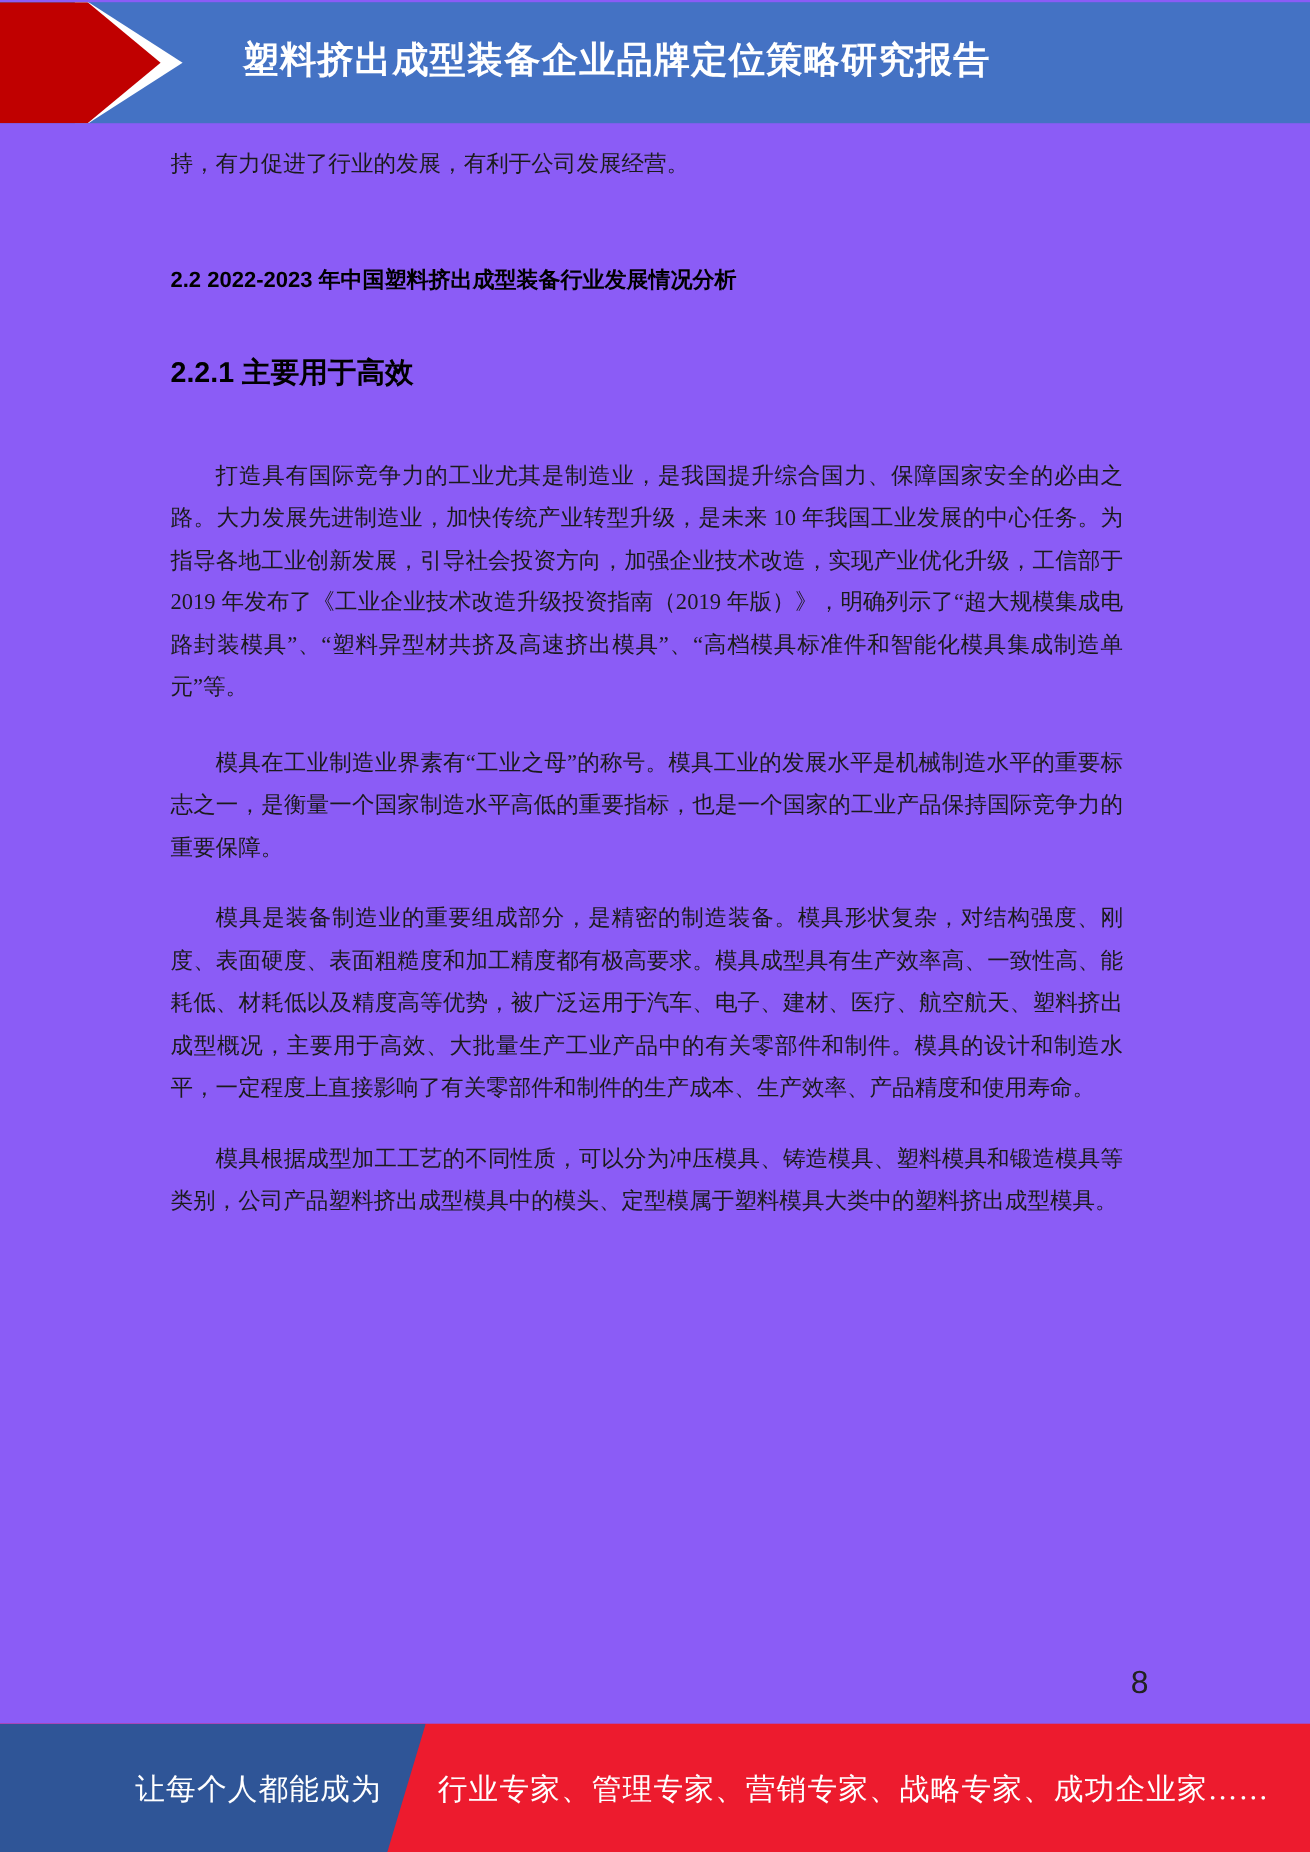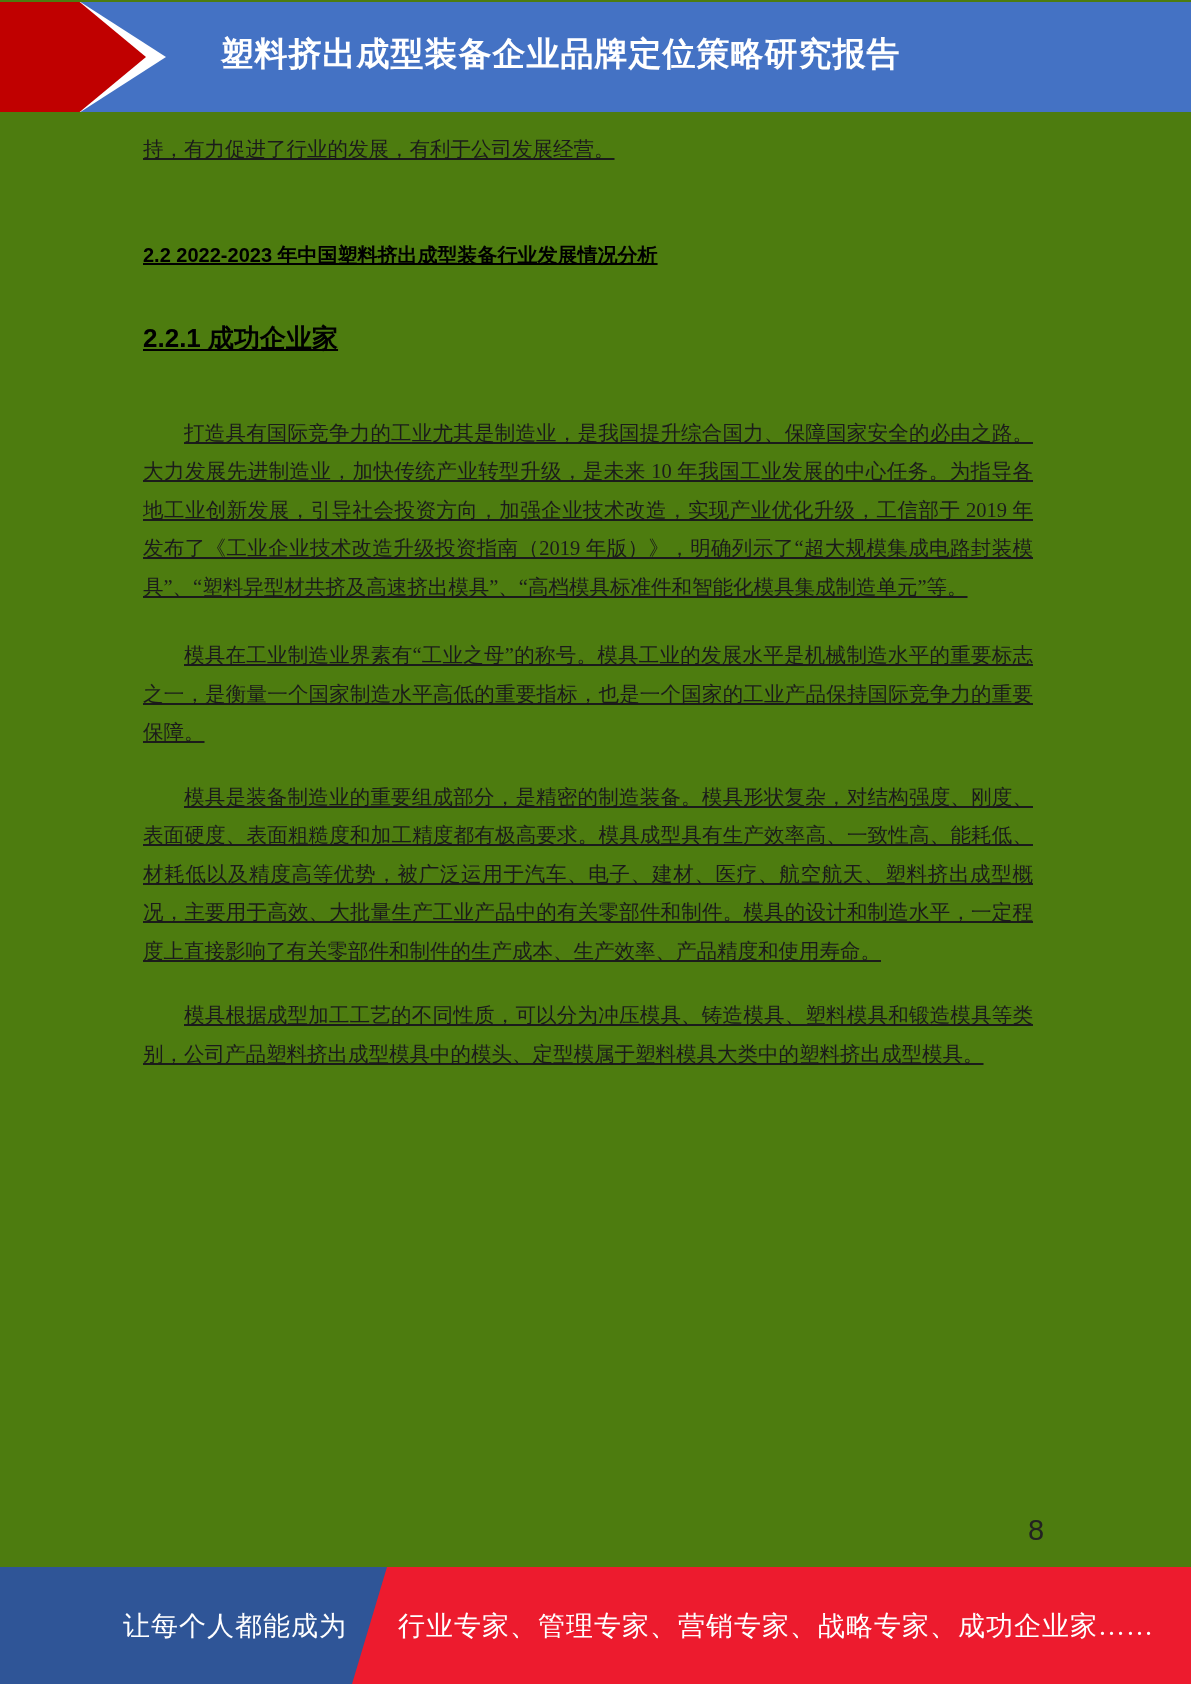--- a/index.html
+++ b/index.html
@@ -1,19 +1,19 @@
 <!DOCTYPE html>
 <html><head>
 <meta charset="utf-8">
 <style>
   html,body{margin:0;padding:0;background:#e9e9e9;}
   .page{
     position:relative;
     width:1191px;height:1684px;
-    background:#4d7c0f;
+    background:#8b5cf6;
     overflow:hidden;
     margin:0 auto;
     font-family:"Liberation Serif","DejaVu Serif",serif;
     color:#1b1b1b;
   }
 
   
   .banner{
     position:absolute;top:2px;left:0;width:100%;height:110px;
     background:#4472C4;
@@ -35,21 +35,21 @@
   }
 
   
   .doc{
     position:absolute;left:143px;top:0;width:890px;
     font-size:20.5px;
     line-height:38.5px;
     text-align:justify;
     text-justify:inter-ideograph;
   }
-  .doc p{margin:0;text-decoration:underline;}
+  .doc p{margin:12px;}
   .para{text-indent:2em;}
   .h-big{
     font-family:"Liberation Sans","DejaVu Sans",sans-serif;
     font-weight:bold;
     font-size:20px;
     line-height:36px;
     color:#000;
     margin:0;
     white-space:nowrap;
   }
@@ -118,21 +118,21 @@
     </svg>
     <div class="banner-title">塑料挤出成型装备企业品牌定位策略研究报告</div>
   </div>
 
   <div class="doc">
 
     <p class="m-intro">持，有力促进了行业的发展，有利于公司发展经营。</p>
 
     <p class="h-big m-h1">2.2 2022-2023 年中国塑料挤出成型装备行业发展情况分析</p>
 
-    <p class="h-sub m-h2">2.2.1 成功企业家</p>
+    <p class="h-sub m-h2">2.2.1 主要用于高效</p>
 
     <p class="para m-p1">打造具有国际竞争力的工业尤其是制造业，是我国提升综合国力、保障国家安全的必由之路。大力发展先进制造业，加快传统产业转型升级，是未来 10 年我国工业发展的中心任务。为指导各地工业创新发展，引导社会投资方向，加强企业技术改造，实现产业优化升级，工信部于 2019 年发布了《工业企业技术改造升级投资指南（2019 年版）》，明确列示了“超大规模集成电路封装模具”、“塑料异型材共挤及高速挤出模具”、“高档模具标准件和智能化模具集成制造单元”等。</p>
 
     <p class="para m-p2">模具在工业制造业界素有“工业之母”的称号。模具工业的发展水平是机械制造水平的重要标志之一，是衡量一个国家制造水平高低的重要指标，也是一个国家的工业产品保持国际竞争力的重要保障。</p>
 
     <p class="para m-p3">模具是装备制造业的重要组成部分，是精密的制造装备。模具形状复杂，对结构强度、刚度、表面硬度、表面粗糙度和加工精度都有极高要求。模具成型具有生产效率高、一致性高、能耗低、材耗低以及精度高等优势，被广泛运用于汽车、电子、建材、医疗、航空航天、塑料挤出成型概况，主要用于高效、大批量生产工业产品中的有关零部件和制件。模具的设计和制造水平，一定程度上直接影响了有关零部件和制件的生产成本、生产效率、产品精度和使用寿命。</p>
 
 
     <p class="para m-p5">模具根据成型加工工艺的不同性质，可以分为冲压模具、铸造模具、塑料模具和锻造模具等类别，公司产品塑料挤出成型模具中的模头、定型模属于塑料模具大类中的塑料挤出成型模具。</p>
 

